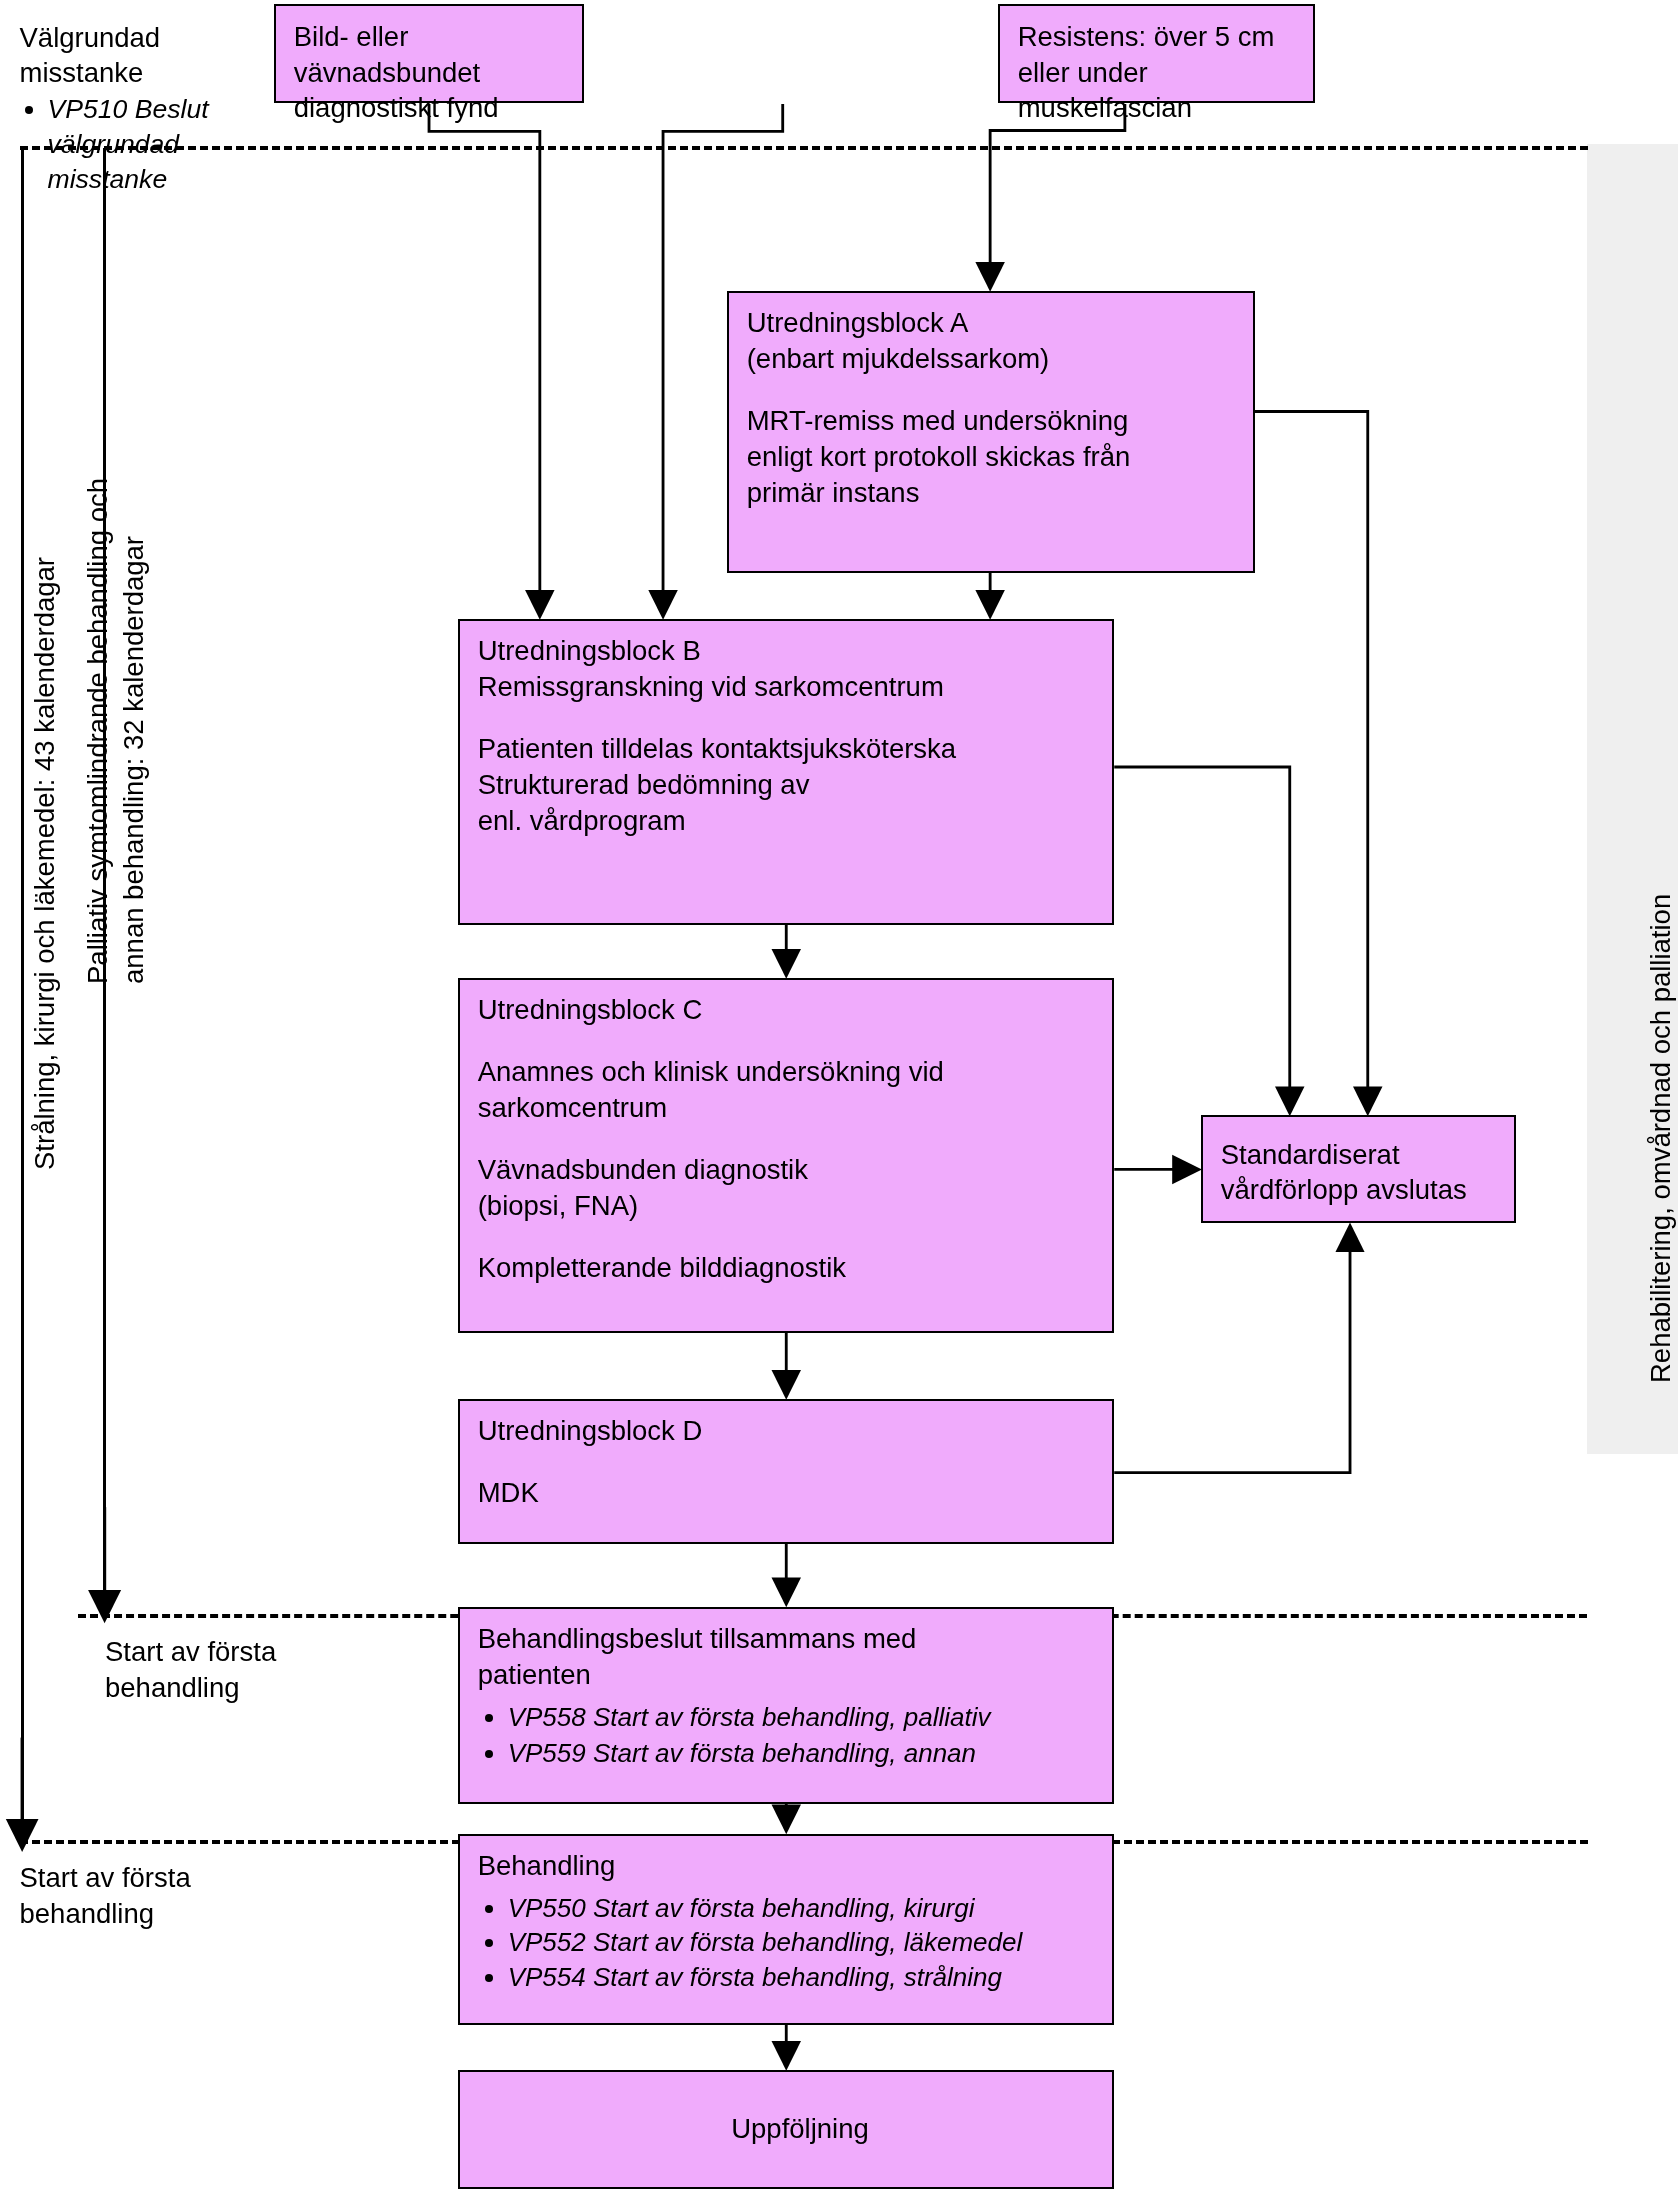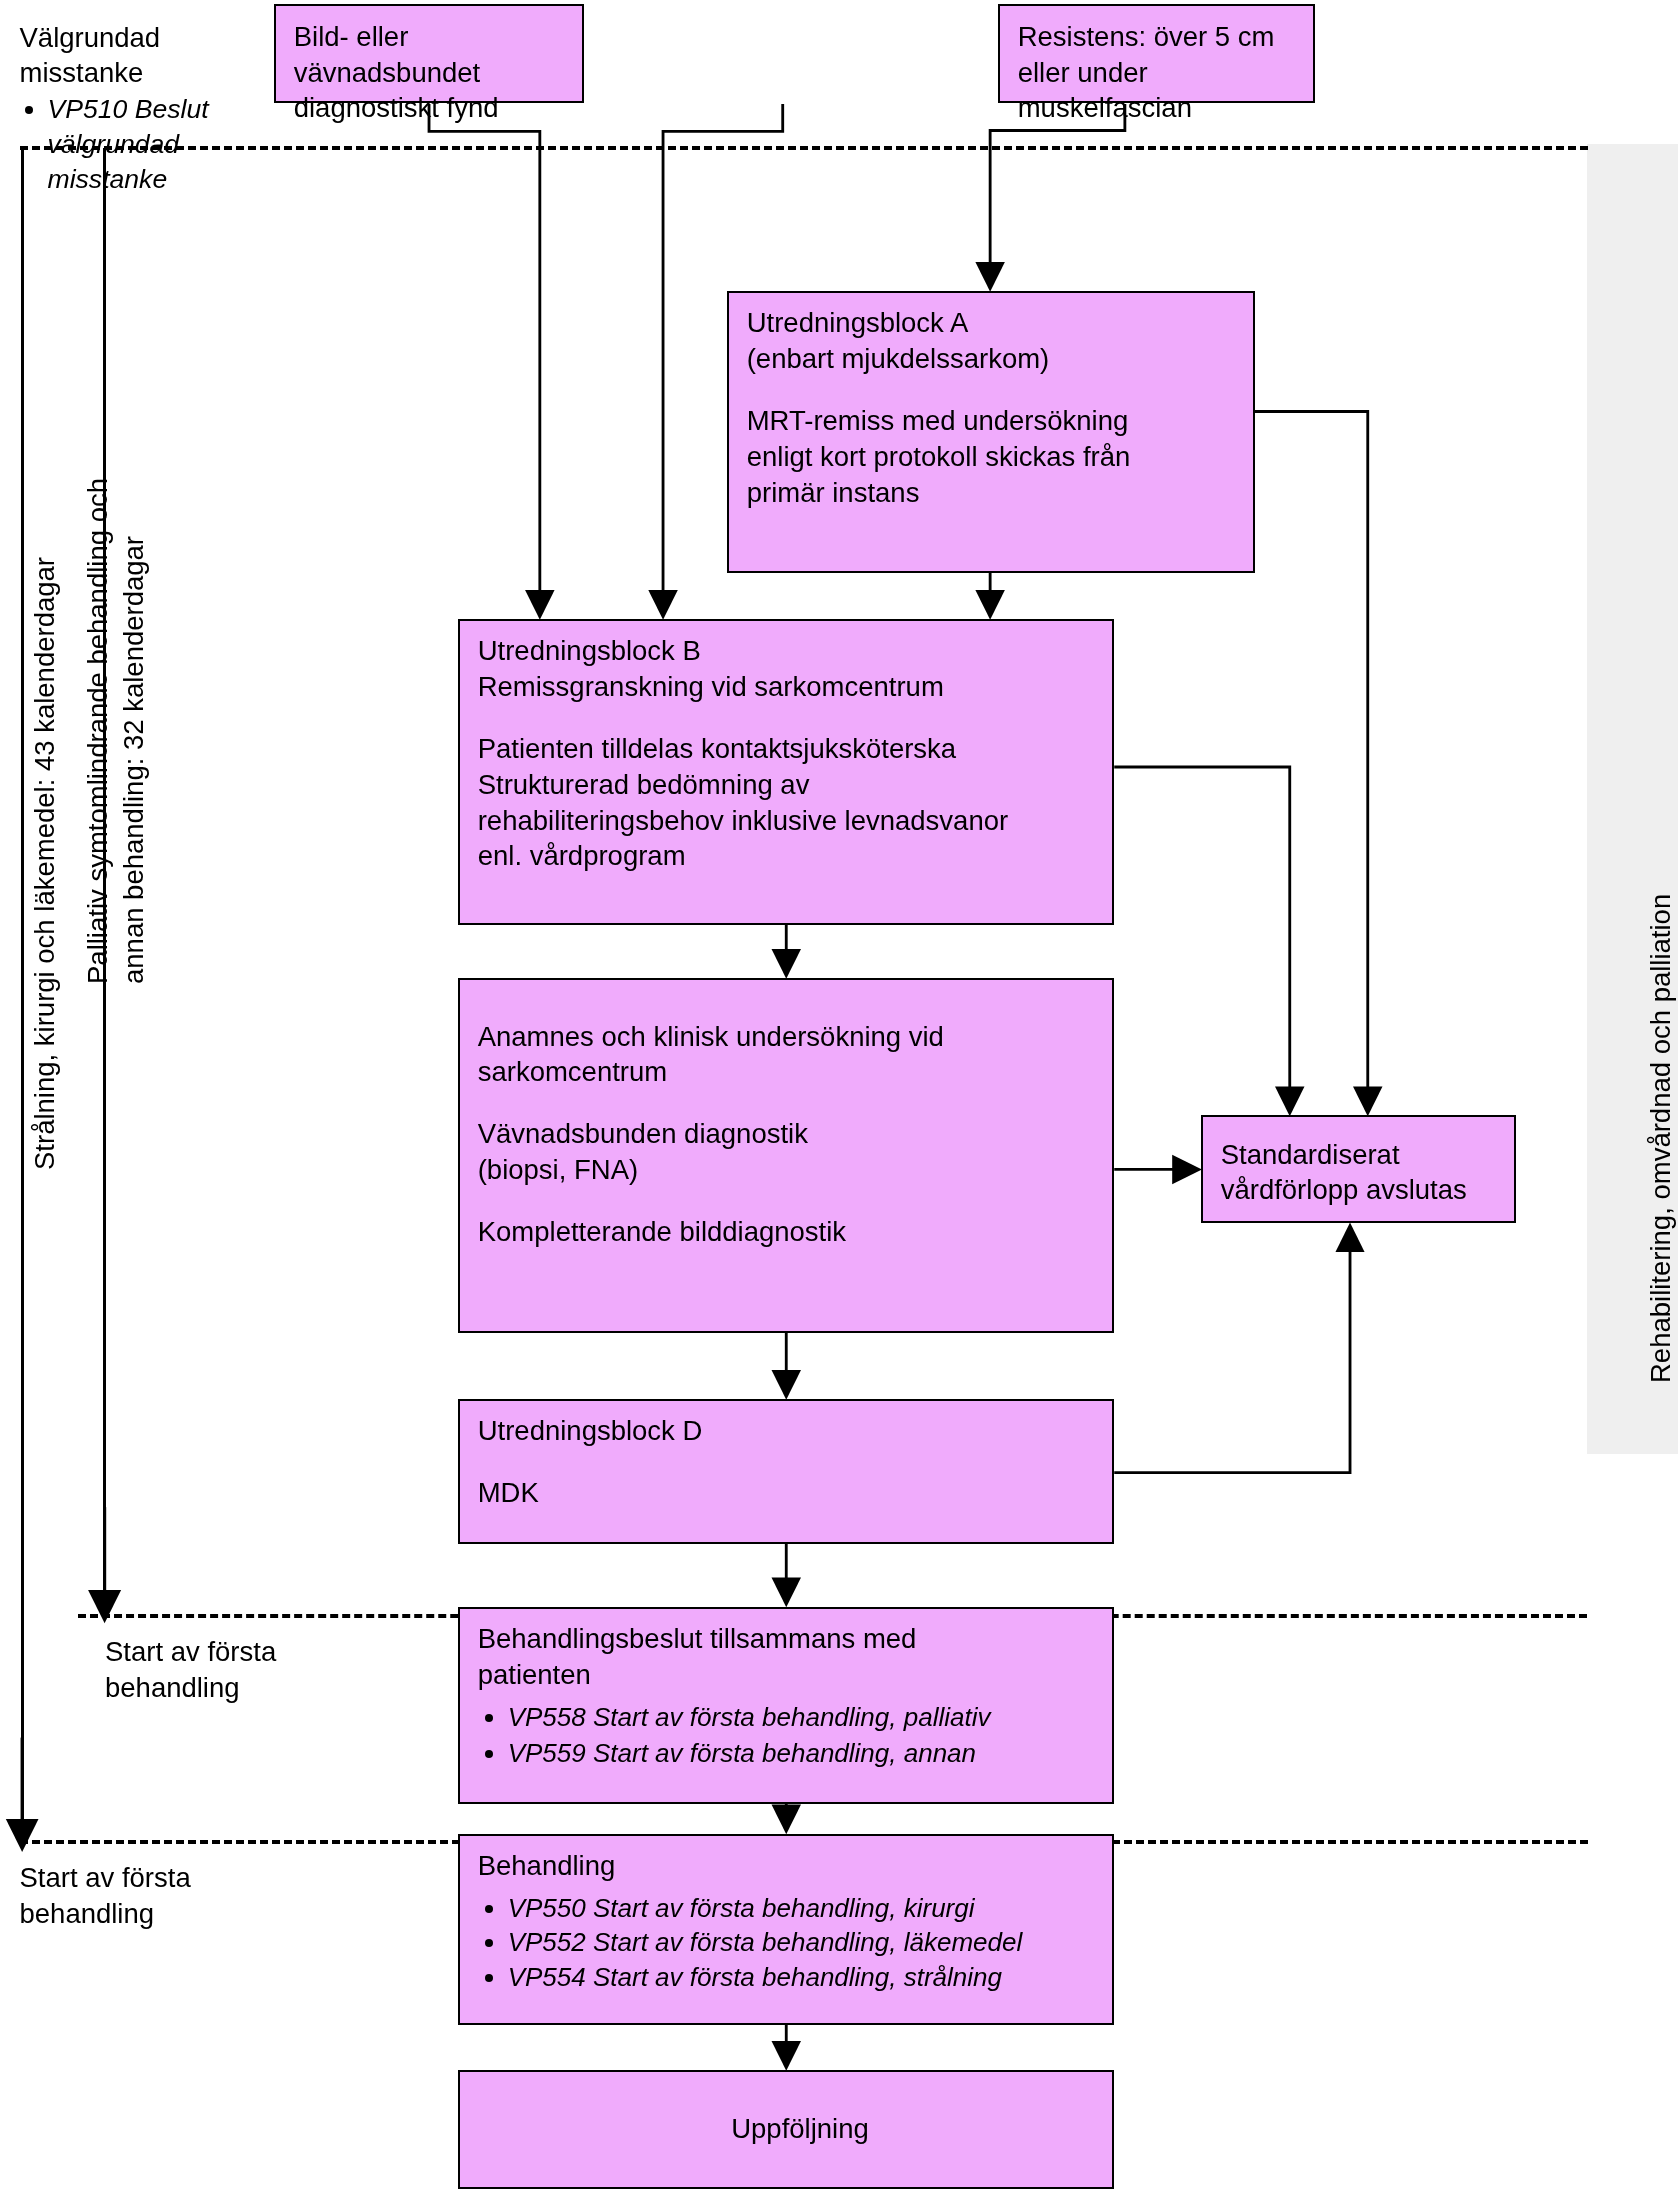--- a/index.html
+++ b/index.html
@@ -87,27 +87,27 @@
     </div>
   </div>
 
   <div class="box" style="left:458px;top:619px;width:656px;height:306px;">
     <div class="bt">
       <div>Utredningsblock B</div>
       <div>Remissgranskning vid sarkomcentrum</div>
       <span class="gap"></span>
       <div>Patienten tilldelas kontaktsjuksköterska</div>
       <div>Strukturerad bedömning av</div>
-      <div>rehabiliteringsbehov inklusive levnadsvanor</div>
       <div>enl. vårdprogram</div>
     </div>
   </div>
 
   <div class="box" style="left:458px;top:978px;width:656px;height:355px;">
     <div class="bt">
+      <div>Utredningsblock C</div>
       <span class="gap"></span>
       <div>Anamnes och klinisk undersökning vid</div>
       <div>sarkomcentrum</div>
       <span class="gap"></span>
       <div>Vävnadsbunden diagnostik</div>
       <div>(biopsi, FNA)</div>
       <span class="gap"></span>
       <div>Kompletterande bilddiagnostik</div>
     </div>
   </div>

